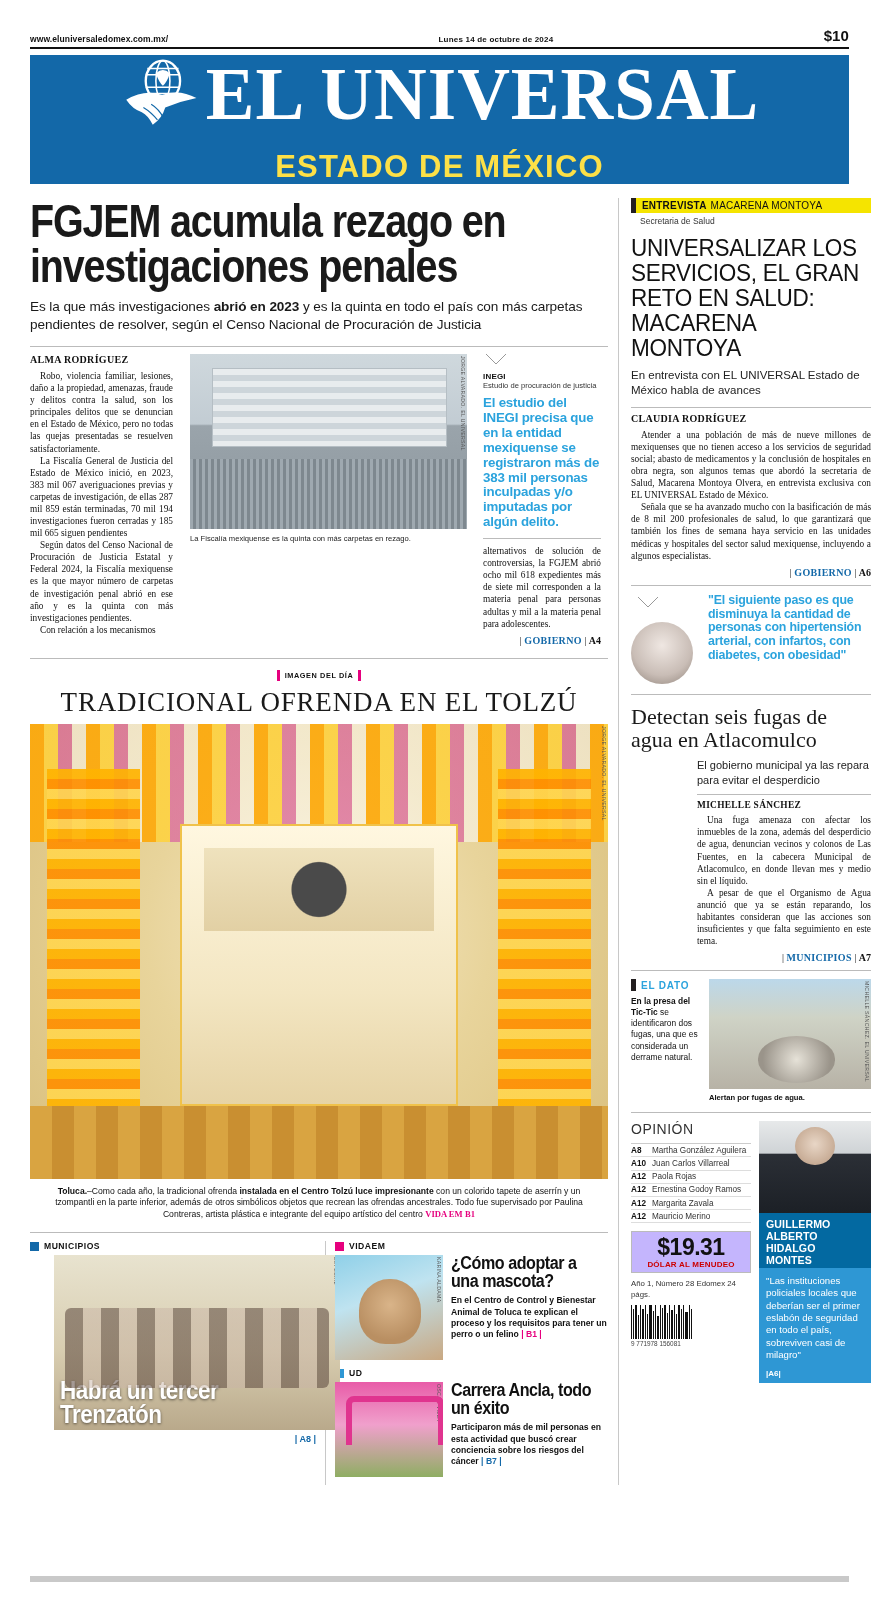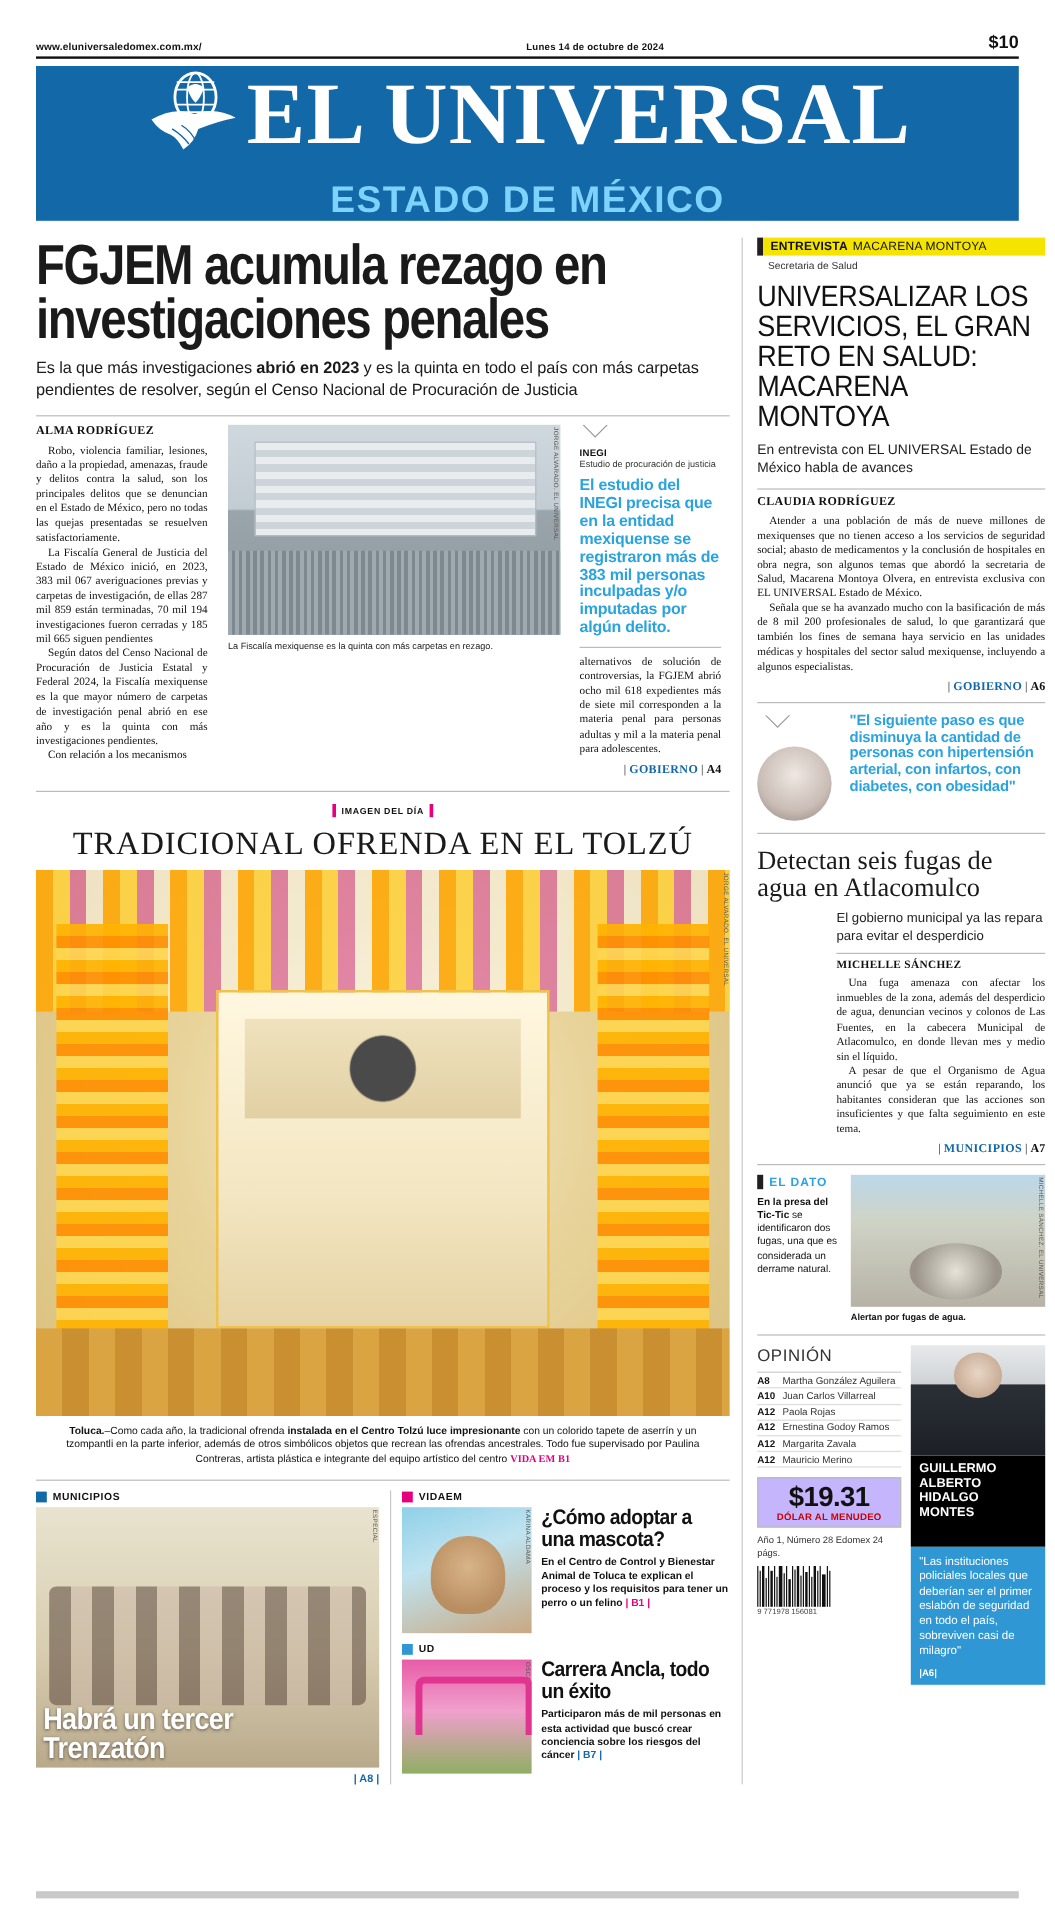--- a/index.html
+++ b/index.html
@@ -28,21 +28,21 @@
     display:flex; flex-direction: column; align-items:center; justify-content:center;
     position:relative; overflow:hidden;
   }
   .mast-row { display:flex; align-items:center; justify-content:center; width:100%; margin-top:2px;}
   .mast-logo { width: 78px; height: 72px; margin-right: 8px; flex: none; }
   .mast-title {
     color:#fff; font-family:"Liberation Serif", serif; font-weight:700;
     font-size: 73px; line-height: .92; letter-spacing: 1px;
   }
   .mast-sub {
-    color:#7dd3fc; font-weight:700; font-size: 31px; letter-spacing: 1.2px;
+    color:#fde047; font-weight:700; font-size: 31px; letter-spacing: 1.2px;
     margin-top: 20px; line-height:1;
   }
 
   
   .grid { display:flex; margin-top: 14px; }
   .col-left { width: 587px; }
   .col-right { width: 262px; margin-left: 10px; border-left: 1px solid #c8c8c8; padding-left: 12px; }
 
   
   h1.lead-hed {
@@ -100,21 +100,21 @@
   .idd-cap { font-size:8.6px; line-height:1.35; margin-top:7px; text-align:center; padding:0 14px;}
   .idd-cap b { font-weight:700; }
   .idd-cap .mag { color:#e6007e; font-family:"Liberation Serif", serif; font-weight:700; }
 
   
   .bstrip { display:flex; margin-top:12px; border-top:1px solid #bbb; padding-top:8px; }
   .b1 { width:296px; padding-right:9px; border-right:1px solid #c8c8c8;}
   .b2 { width:282px; padding-left:9px; }
   .sec-kicker { display:flex; align-items:center; gap:5px; font-size:8.6px; font-weight:700; letter-spacing:.5px; margin-bottom:4px;}
   .sec-kicker i { display:block; width:9px; height:9px; }
-  .b1-photo { width:100%; height:217px; position:relative; overflow:hidden;}
+  .b1-photo { width:100%; height:175px; position:relative; overflow:hidden;margin-left:24px;}
   .b1-hed {
     position:absolute; left:6px; bottom:4px; color:#fff; font-weight:700;
     font-size:25px; line-height:.95; letter-spacing:-.6px;
     text-shadow: 0 1px 3px rgba(0,0,0,.55);
     transform: scaleX(.9); transform-origin: left bottom;
   }
   .b1-ref { text-align:right; font-size:9px; color:#1368a8; font-weight:700; margin-top:4px;}
 
   .mini { display:flex; margin-bottom:8px; }
   .mini-photo { width:108px; height:105px; flex:none; position:relative; overflow:hidden;}
@@ -175,21 +175,21 @@
     background:#c4b5fd;
   }
   .dolar .val { font-weight:700; font-size:23px; letter-spacing:-.5px; line-height:1;}
   .dolar .lbl { color:#c00; font-weight:700; font-size:8px; letter-spacing:.2px; margin-top:1px;}
   .edinfo { font-size:7.8px; line-height:1.35; margin-top:6px; color:#333;}
   .barcode { margin-top:5px; height:34px; display:flex; align-items:flex-end; gap:1px;}
   .barcode i { display:block; background:#111; width:1px; height:100%;}
 
   .op-right { width:112px; flex:none; }
   .op-portrait { width:100%; height:92px; position:relative; overflow:hidden;}
-  .op-namebox { background:#000000; color:#fff; padding:6px 7px 22px; font-weight:700; font-size:10.6px; line-height:1.12; letter-spacing:.1px;}
+  .op-namebox { background:#0369a1; color:#fff; padding:6px 7px 1px; font-weight:700; font-size:10.6px; line-height:1.12; letter-spacing:.1px;}
   .op-quotebox { background:#2e97d4; color:#fff; padding:7px; font-size:9.6px; line-height:1.3;}
   .op-pg { background:#2e97d4; color:#fff; font-size:8px; font-weight:700; padding:0 7px 5px;}
 
   .footer-rule { position:absolute; left:30px; right:30px; bottom:18px; height:6px; background:#c9c9c9;}
 
   
   .ph-fiscalia {
     background:
       linear-gradient(180deg,#cfd8dd 0%, #c2ccd3 40%, #9aa4ab 41%, #8c969d 100%);
   }

